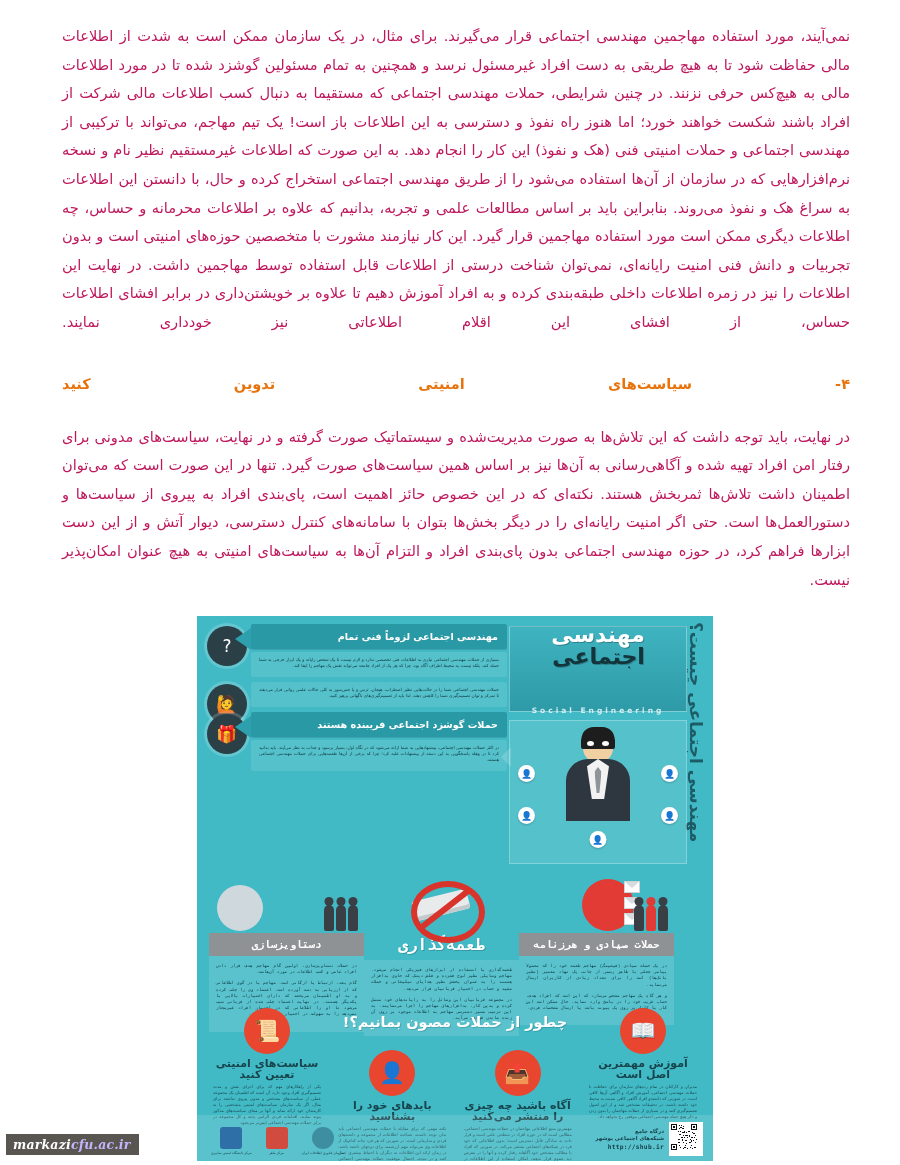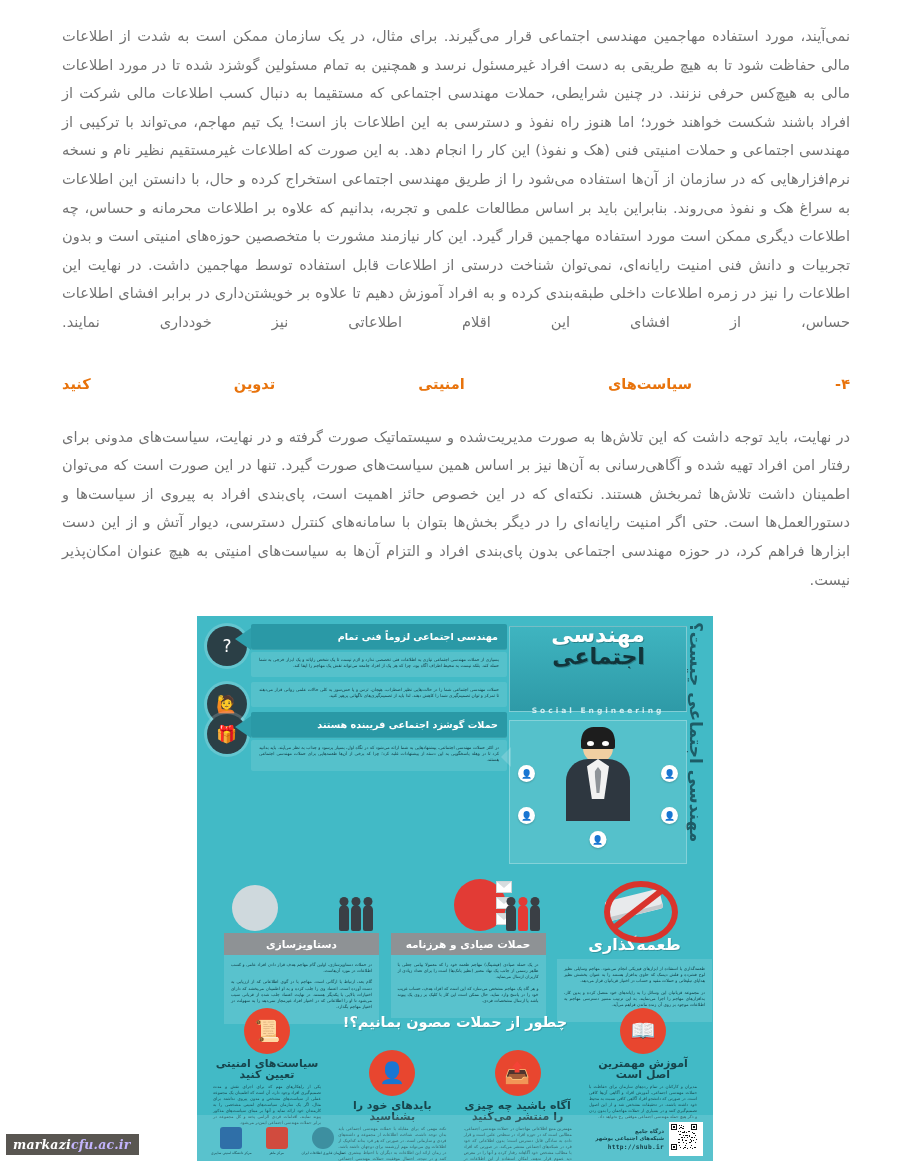--- a/index.html
+++ b/index.html
@@ -26,21 +26,21 @@
     top: 22px;
     width: 788px;
     direction: rtl;
     text-align: justify;
     text-align-last: justify;
   }
   p.para {
     margin: 0 0 0 0;
     font-size: 14.6px;
     line-height: 28.6px;
-    color: #737373;
+    color: #be185d;
     direction: rtl;
     text-align: justify;
     text-align-last: right;
     font-family: "DejaVu Sans", "Liberation Sans", sans-serif;
   }
   p.para.justify-all { text-align-last: justify; }
 
   .section-heading {
     margin: 0;
     padding: 0;
@@ -238,25 +238,25 @@
   }
   .n1{left:8px;  top:44px;}
   .n2{right:8px; top:44px;}
   .n3{left:8px;  top:86px;}
   .n4{right:8px; top:86px;}
   .n5{left:50%;  top:110px; transform:translateX(-50%);}
 
   
   .panels {
     position: absolute;
-    left: 27px;
+    left: 12px;
     top: 255px;
     width: 488px;
     display: flex;
-    justify-content: space-between;
+    font-family: Liberation Mono, monospace;
   }
   .panel { width: 155px; position: relative; }
   .panel-art {
     height: 62px;
     position: relative;
     display:flex; align-items:flex-end; justify-content:center;
   }
   .panel-title {
     background: #8e9295;
     color: #ffffff;
@@ -464,20 +464,34 @@
             <span class="people-grp">
               <span class="ppl"></span>
               <span class="ppl"></span>
               <span class="ppl"></span>
             </span>
           </div>
           <div class="panel-title">دستاویزسازی</div>
           <div class="panel-body">
             <span class="bullet">در حملات دستاویزسازی، اولین گام مهاجم هدف قرار دادن افراد عامی و کسب اطلاعات در مورد آن‌هاست.</span>
             <span class="bullet">گام بعد، ارتباط با ارگانی است. مهاجم با دز گوی اطلاعاتی که از ارزیابی به دست آورده است، اعتماد وی را جلب کرده و به او اطمینان می‌بخشد که دارای اختیارات بالایی با یکدیگر هستند. در نهایت اعتماد جلب شده از قربانی سبب می‌شود تا او را اطلاعاتی که در اختیار افراد غیرمجاز نمی‌دهد را به سهولت در اختیار مهاجم بگذارد.</span>
+          </div>
+        </div>
+
+        <div class="panel center">
+          <div class="panel-art">
+            <span class="usb-art">
+              <span class="usb-stick"></span>
+              <span class="usb-ban"></span>
+            </span>
+          </div>
+          <div class="panel-title">طعمه‌گذاری</div>
+          <div class="panel-body">
+            <span class="bullet">طعمه‌گذاری با استفاده از ابزارهای فیزیکی انجام می‌شود. مهاجم وسایلی نظیر لوح فشرده و فلش دیسک که حاوی بدافزار هستند را به عنوان بخشش نظیر هدایای تبلیغاتی و حملات مفید و حساب در اختیار قربانیان قرار می‌دهد.</span>
+            <span class="bullet">در مجموعه قربانیان این وسائل را به رایانه‌های خود متصل کرده و بدین کار، بدافزارهای مهاجم را اجرا می‌نمایند. به این ترتیب مسیر دسترسی مهاجم به اطلاعات موجود بر روی آن زنده ماندن فراهم می‌آید.</span>
           </div>
         </div>
 
         <div class="panel">
           <div class="panel-art">
             <span class="circle-art red"></span>
             <span class="envs">
               <span class="env"></span>
               <span class="env"></span>
               <span class="env"></span>
@@ -485,34 +499,20 @@
             <span class="people-grp">
               <span class="ppl"></span>
               <span class="ppl red"></span>
               <span class="ppl"></span>
             </span>
           </div>
           <div class="panel-title">حملات صیادی و هرزنامه</div>
           <div class="panel-body">
             <span class="bullet">در یک حمله صیادی (فیشینگ) مهاجم طعمه خود را که معمولا پیامی جعلی با ظاهر رسمی از جانب یک نهاد معتبر (نظیر بانک‌ها) است را برای تعداد زیادی از کاربران ارسال می‌نماید.</span>
             <span class="bullet">و هر گاه یک مهاجم مشخص می‌سازد که این است که افراد هدف، حساب غریب خود را در پاسخ وارد نماید. حال ممکن است این کار با کلیک بر روی یک پیوند باشد یا ارسال مشخصات فردی.</span>
-          </div>
-        </div>
-
-        <div class="panel center">
-          <div class="panel-art">
-            <span class="usb-art">
-              <span class="usb-stick"></span>
-              <span class="usb-ban"></span>
-            </span>
-          </div>
-          <div class="panel-title">طعمه‌گذاری</div>
-          <div class="panel-body">
-            <span class="bullet">طعمه‌گذاری با استفاده از ابزارهای فیزیکی انجام می‌شود. مهاجم وسایلی نظیر لوح فشرده و فلش دیسک که حاوی بدافزار هستند را به عنوان بخشش نظیر هدایای تبلیغاتی و حملات مفید و حساب در اختیار قربانیان قرار می‌دهد.</span>
-            <span class="bullet">در مجموعه قربانیان این وسائل را به رایانه‌های خود متصل کرده و بدین کار، بدافزارهای مهاجم را اجرا می‌نمایند. به این ترتیب مسیر دسترسی مهاجم به اطلاعات موجود بر روی آن زنده ماندن فراهم می‌آید.</span>
           </div>
         </div>
       </div>
 
       <div class="bottom-head">چطور از حملات مصون بمانیم؟!</div>
 
       <div class="tips">
 
         <div class="tip">
           <div class="tip-icon">📜</div>

